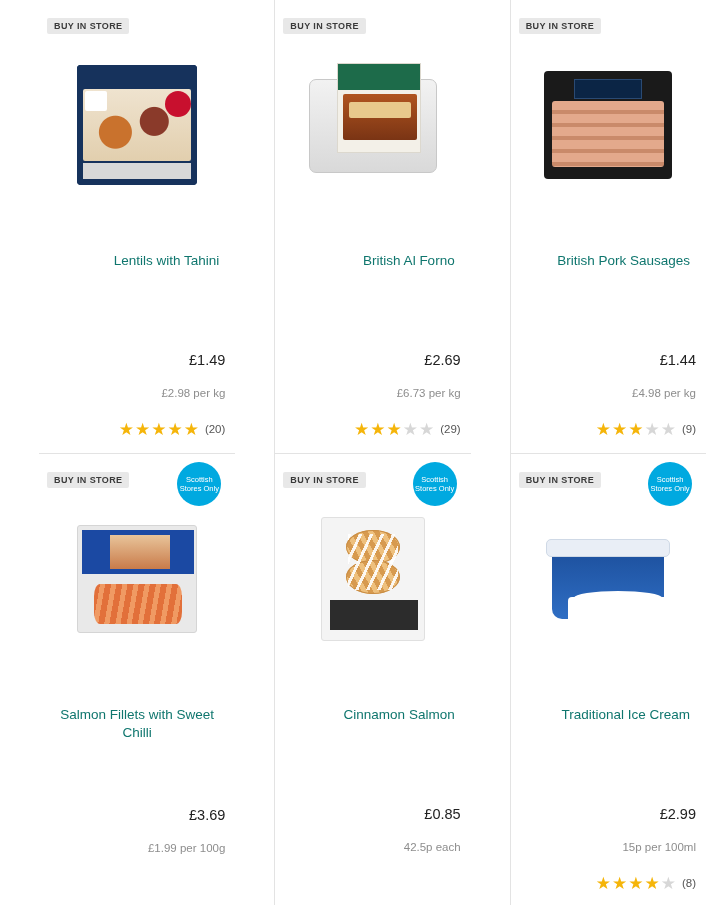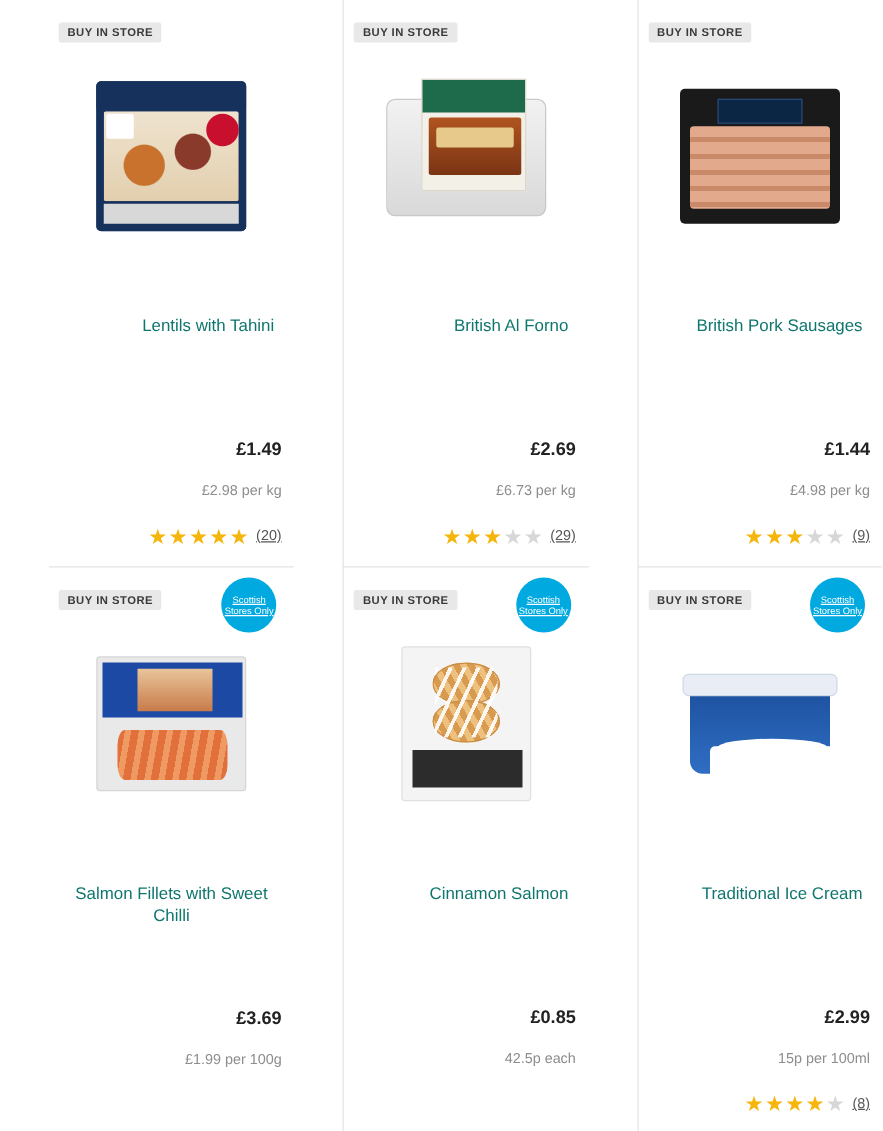--- a/index.html
+++ b/index.html
@@ -60,21 +60,20 @@
     background: #00a9e0;
     color: #fff;
     font-size: 7.5px;
     line-height: 1.25;
     display: flex;
     align-items: center;
     justify-content: center;
     text-align: center;
     font-weight: normal;
     z-index: 4;
-    text-decoration: underline;
   }
   .img-wrap {
     width: 100%;
     height: 190px;
     display: flex;
     align-items: center;
     justify-content: center;
     margin-top: 16px;
   }
   .prod-img {
@@ -87,21 +86,21 @@
     font-size: 13.5px;
     color: #0f766e;
     text-align: center;
     line-height: 1.3;
     min-height: 34px;
     padding: 0 6px;
   }
   .price {
     margin-top: 66px;
     font-size: 14.5px;
-    font-weight: bold;
+    font-weight: normal;
     color: #222;
     text-align: center;
   }
   .unit {
     margin-top: 19px;
     font-size: 11.5px;
     color: #8d8d8d;
     text-align: center;
   }
   .rating {
@@ -116,21 +115,20 @@
     font-size: 17px;
     line-height: 1;
     color: #d7d7d7;
   }
   .star.full { color: #f5b50a; }
   .star.empty { color: #d7d7d7; }
   .rating-count {
     font-size: 11.5px;
     color: #555;
     margin-left: 5px;
-    text-decoration: underline;
   }
   .rating.hidden { visibility: hidden; }
 
   
   .pkg { position:absolute; }
 
   
   .lentils-bag {
     left: 6px; top: 6px; width: 120px; height: 120px;
     background: #16325c;

